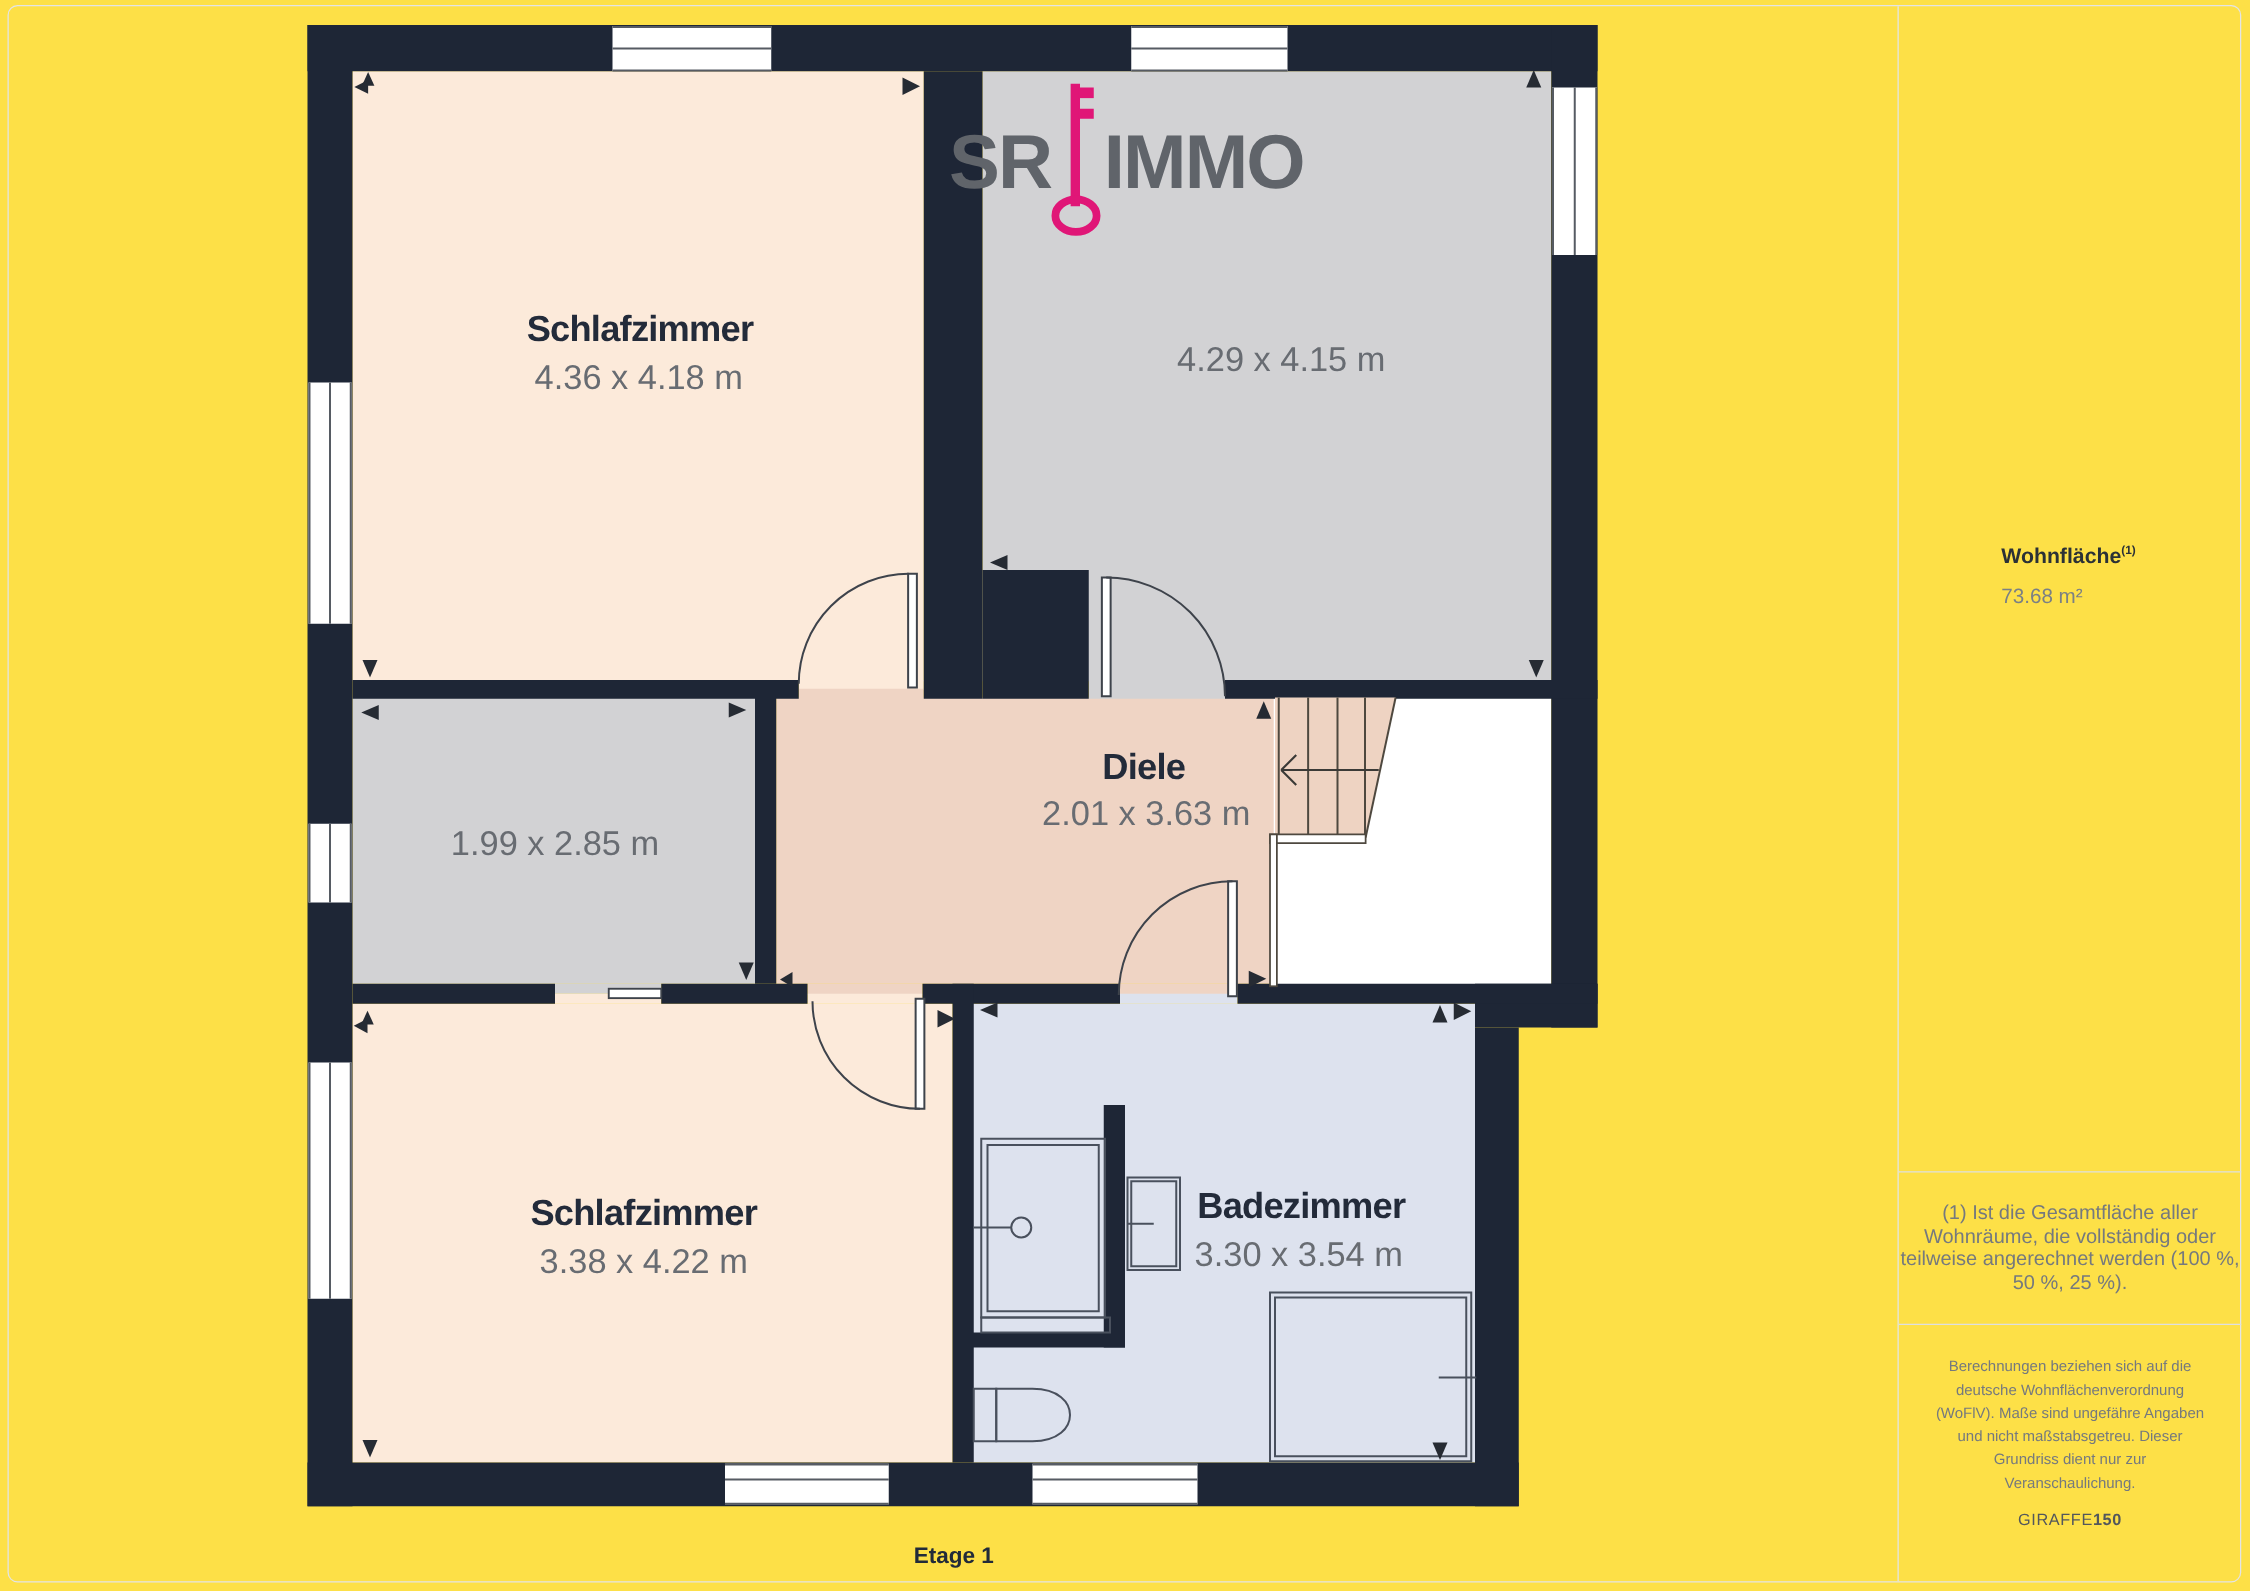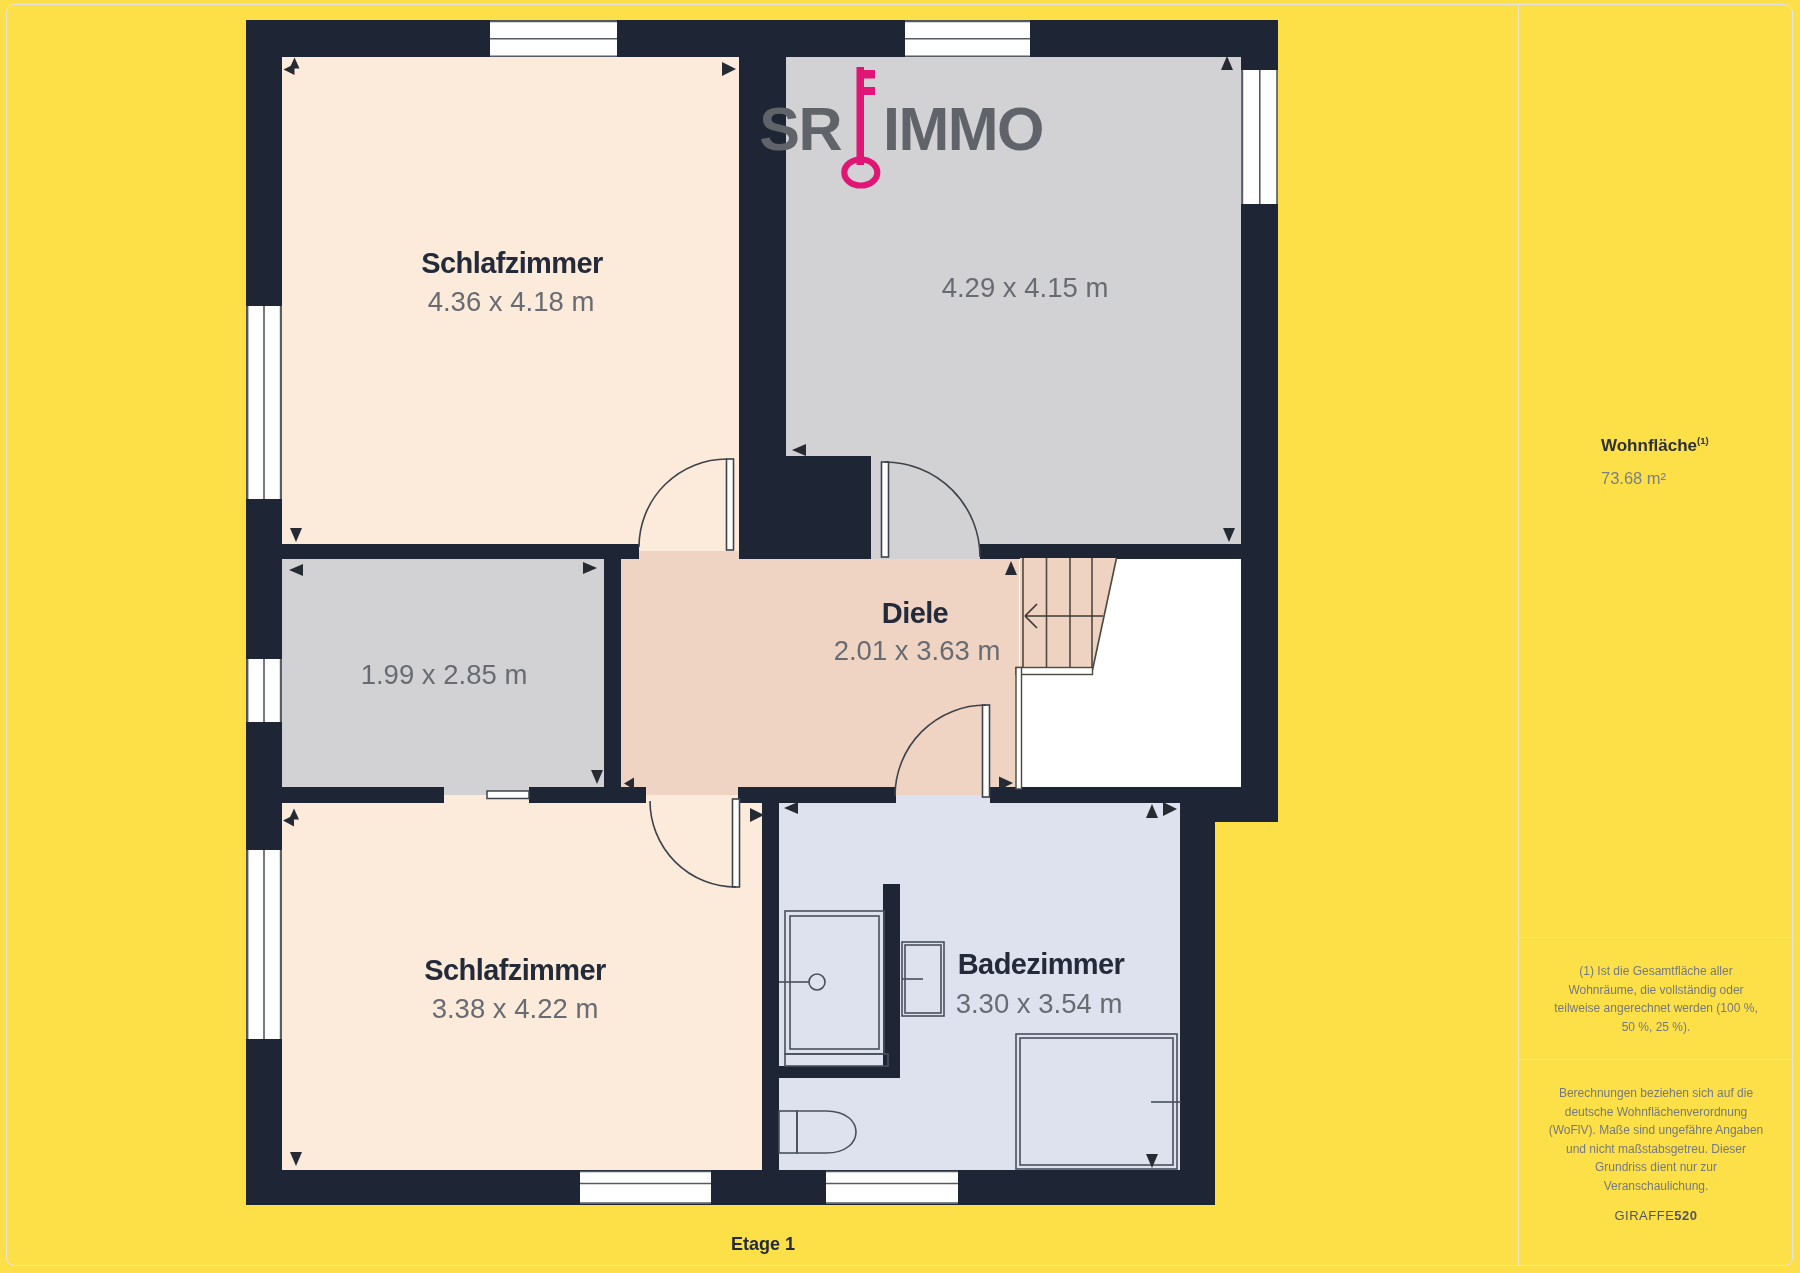--- a/index.html
+++ b/index.html
@@ -265,21 +265,21 @@
 </svg>
 
 <div class="abs" style="left:1518px;top:5px;width:1px;height:1260px;background:#e4e5e7;"></div>
 
 <div class="abs" style="left:1601px;top:435px;width:274px;text-align:left;">
 <div style="font-size:17px;font-weight:bold;color:#2b3136;">Wohnfläche<sup style="font-size:9.5px;">(1)</sup></div>
 <div style="font-size:16.5px;color:#7b8084;margin-top:13px;">73.68 m²</div>
 </div>
 
 <div class="abs" style="left:1519px;top:937px;width:274px;height:122px;border-top:1px solid #dddfe1;box-sizing:border-box;">
-<div style="margin-top:24px;font-size:12px;line-height:18.5px;color:#75797e;text-align:center;">(1) Ist die Gesamtfläche aller<br>Wohnräume, die vollständig oder<br>teilweise angerechnet werden (100 %,<br>50 %, 25 %).</div>
+<div style="margin-top:24px;font-size:16px;line-height:18.5px;color:#75797e;text-align:center;">(1) Ist die Gesamtfläche aller<br>Wohnräume, die vollständig oder<br>teilweise angerechnet werden (100 %,<br>50 %, 25 %).</div>
 </div>
 
 <div class="abs" style="left:1519px;top:1059px;width:274px;height:206px;border-top:1px solid #dddfe1;box-sizing:border-box;">
 <div style="margin-top:24px;font-size:12px;line-height:18.5px;color:#75797e;text-align:center;">Berechnungen beziehen sich auf die<br>deutsche Wohnflächenverordnung<br>(WoFlV). Maße sind ungefähre Angaben<br>und nicht maßstabsgetreu. Dieser<br>Grundriss dient nur zur<br>Veranschaulichung.</div>
 
-<div style="margin-top:13px;font-size:13px;color:#53575c;text-align:center;letter-spacing:0.5px;">GIRAFFE<b>520</b></div>
+<div style="margin-top:13px;font-size:13px;color:#53575c;text-align:center;letter-spacing:0.5px;">GIRAFFE<b>150</b></div>
 </div>
 </div>
 
 </body></html>

